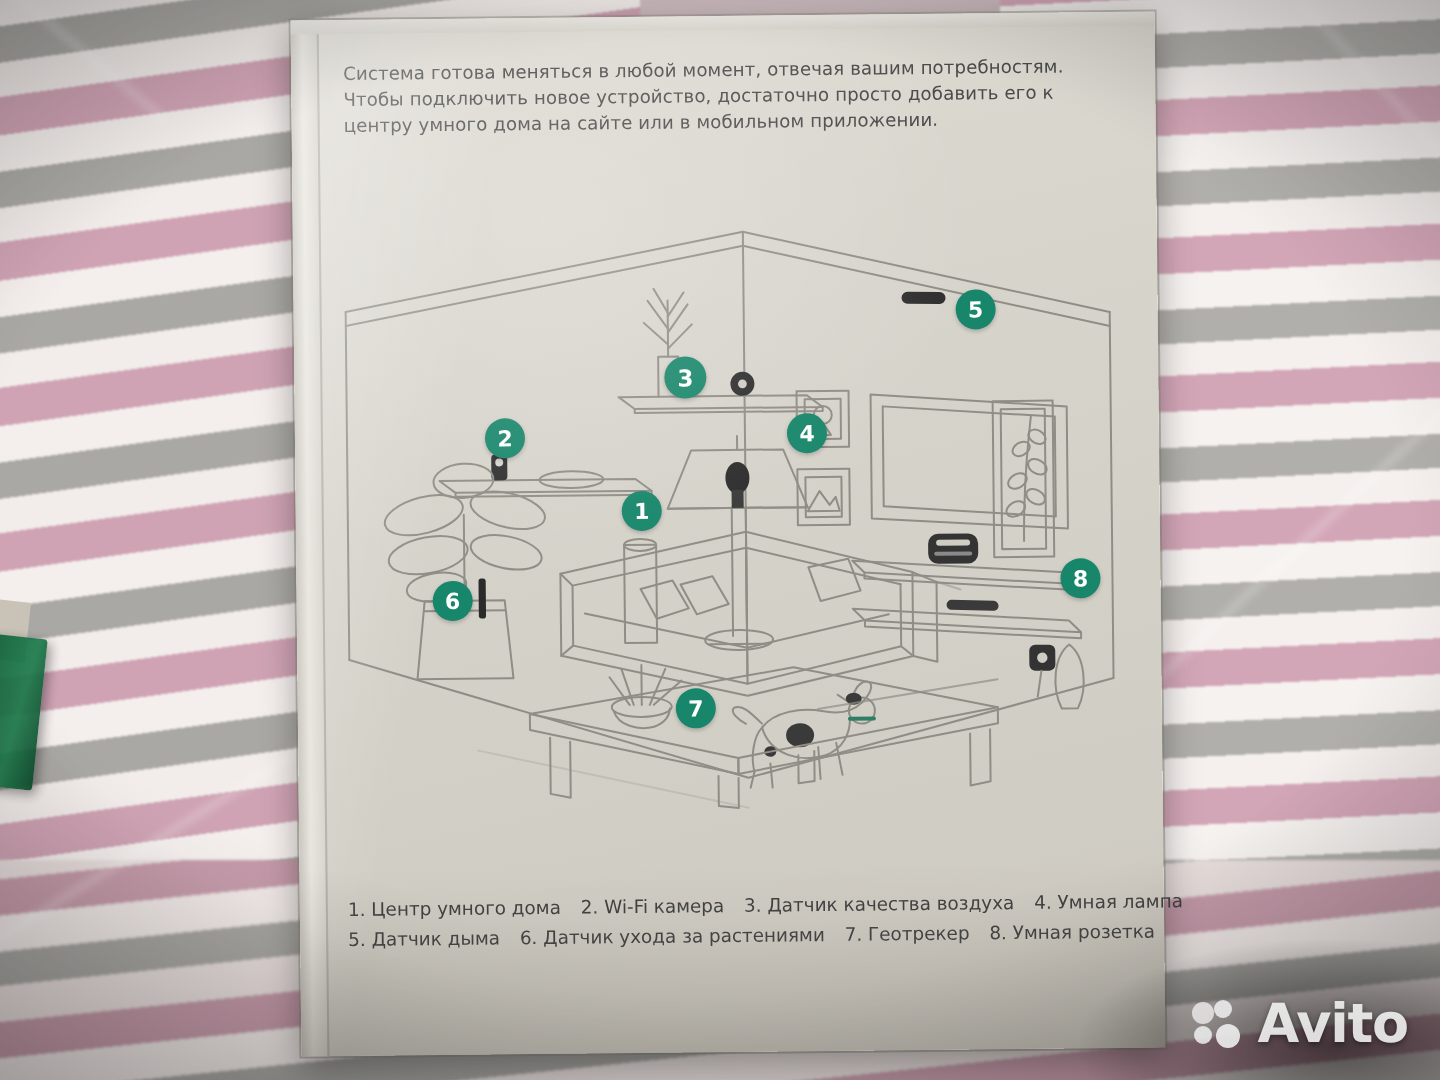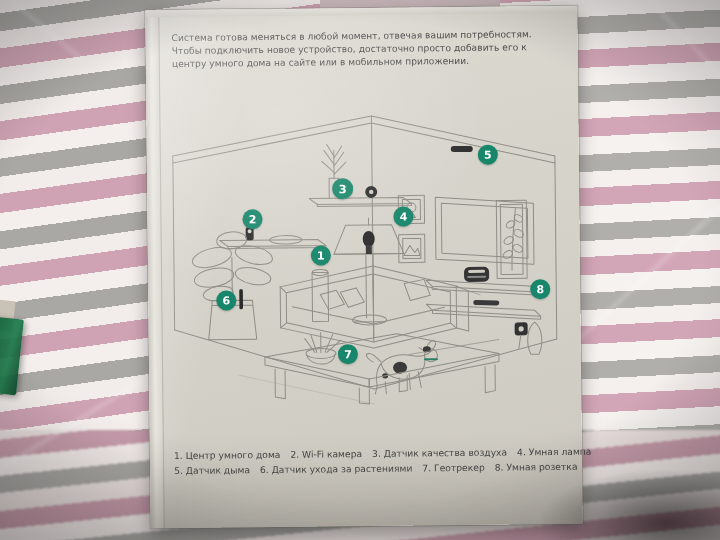--- a/index.html
+++ b/index.html
@@ -416,14 +416,23 @@
       </div>
     </div>
 
     <div class="box-sheen"></div>
   </div>
 
   <div class="shadow-v"></div>
   <div class="vignette"></div>
 
   <div class="avito-scrim"></div>
+  <div class="avito">
+    <div class="avito-logo">
+      <i></i>
+        <i></i>
+        <i></i>
+        <i></i>
+    </div>
+    <div class="avito-text">Avito</div>
+  </div>
 
 </div>
 
 </body></html>

